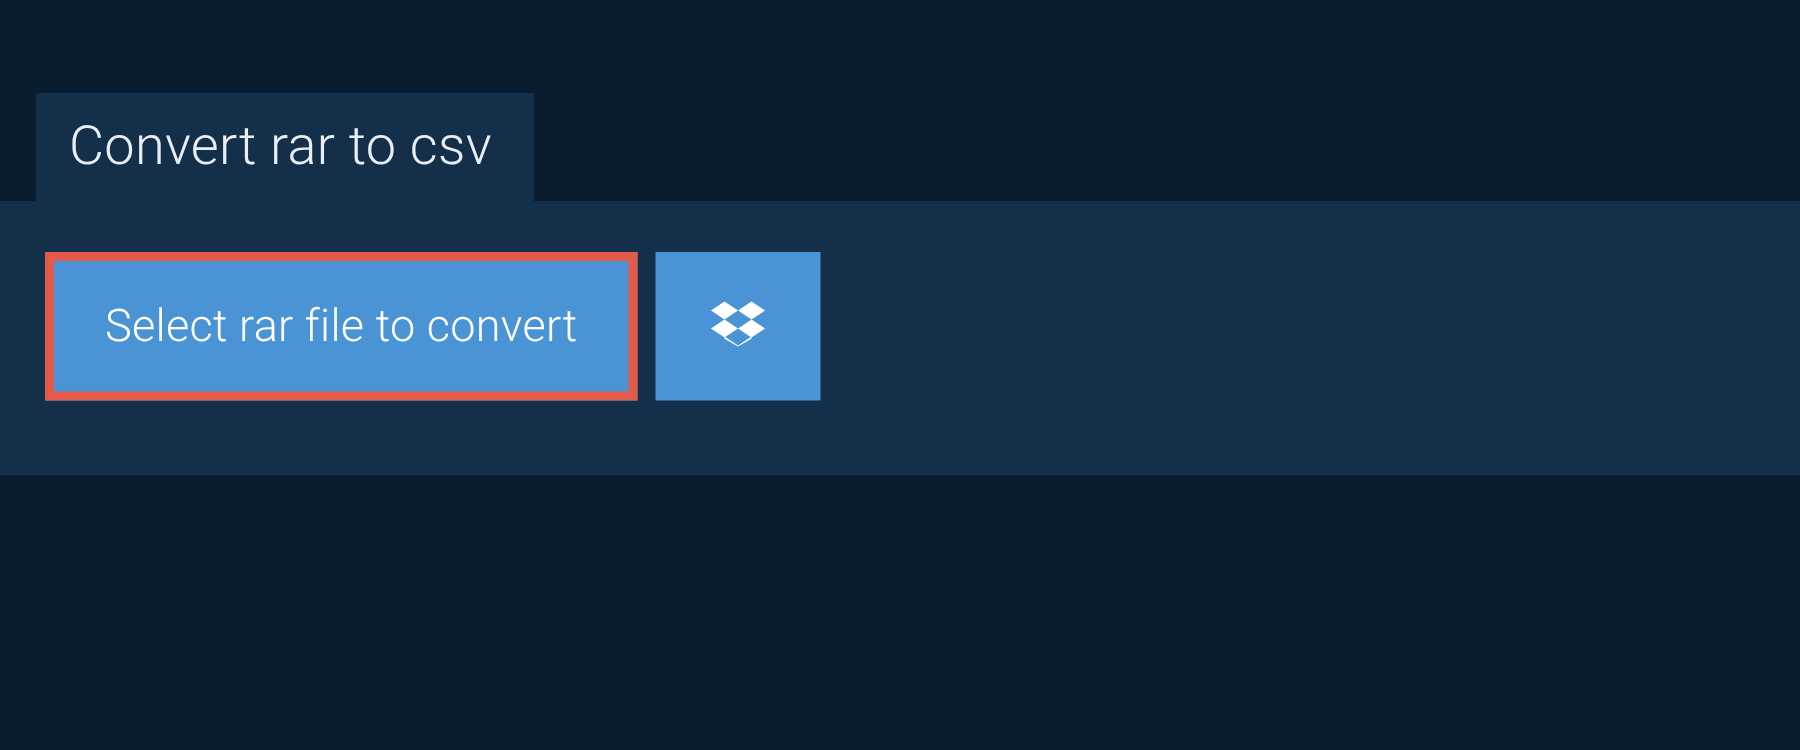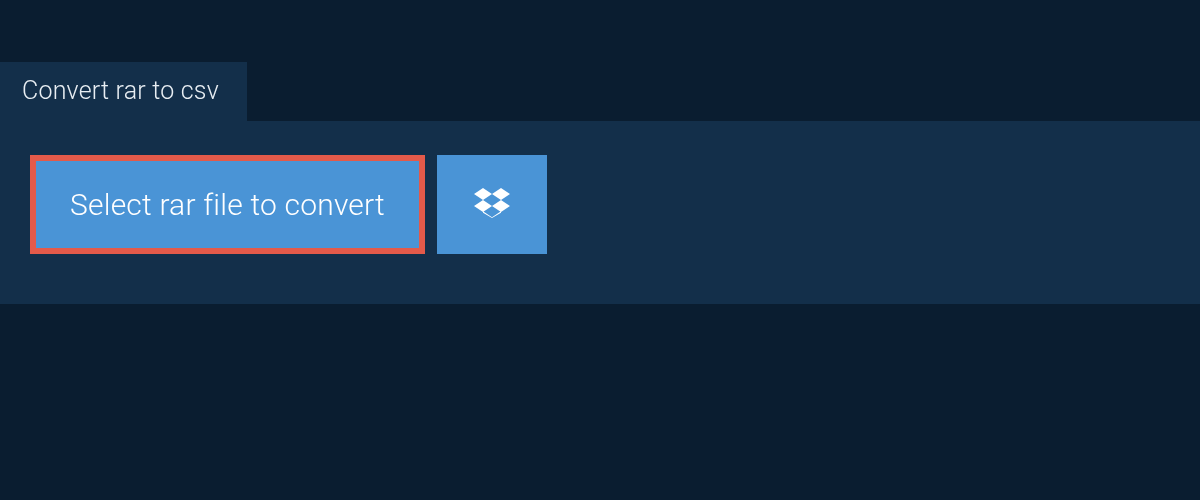--- a/index.html
+++ b/index.html
@@ -11,24 +11,25 @@
     font-weight: 300;
     overflow: hidden;
   }
   .tab-bar {
     padding-top: 62px;
   }
   .tab {
     display: inline-block;
     background: #132f4a;
     color: #e8eef3;
-    font-size: 25px;
+    font-size: 36px;
     font-weight: 300;
     padding: 14px 28px 16px 22px;
     letter-spacing: 0.2px;
+    margin-left: 24px;
   }
   .panel {
     background: #132f4a;
     padding: 34px 30px 50px 30px;
   }
   .button-row {
     display: flex;
     gap: 12px;
   }
   .select-button {

